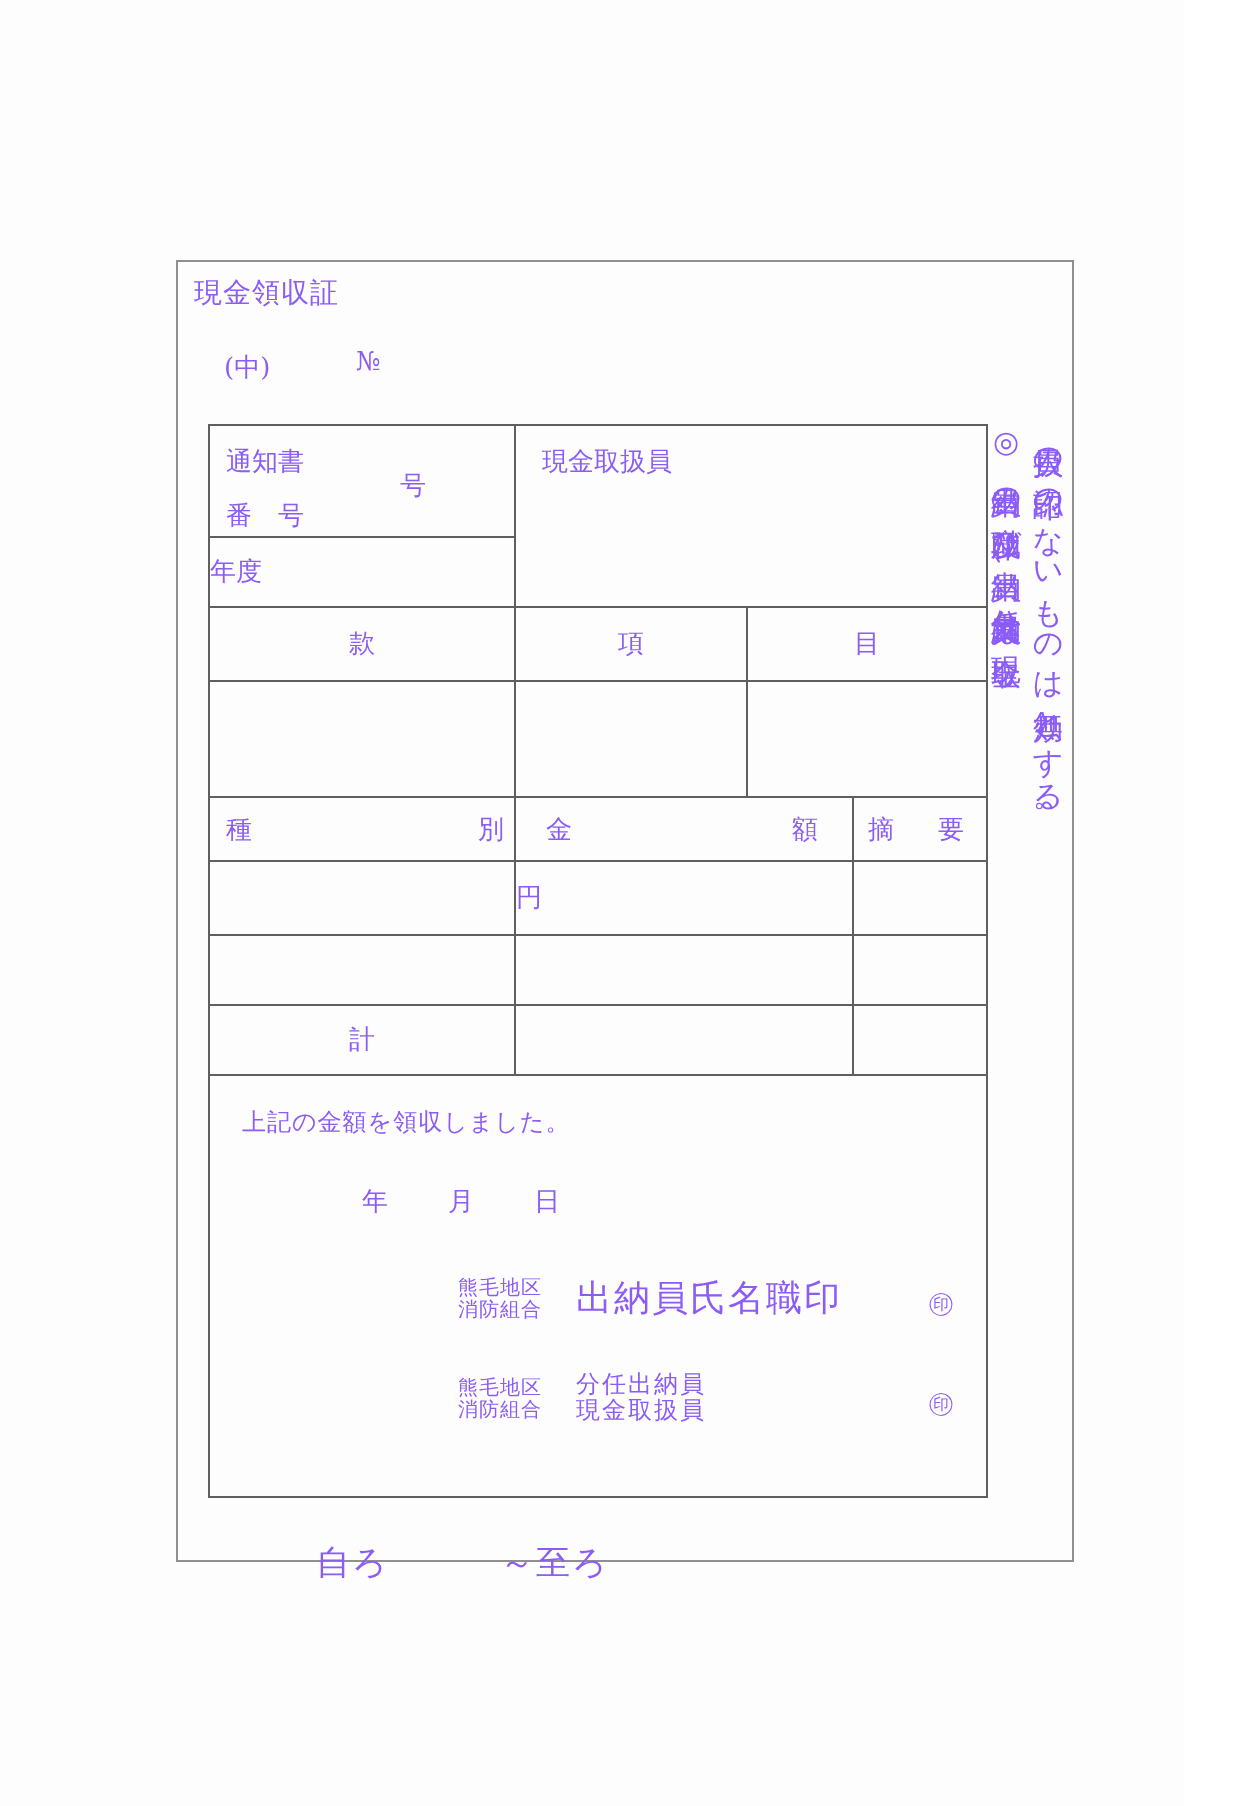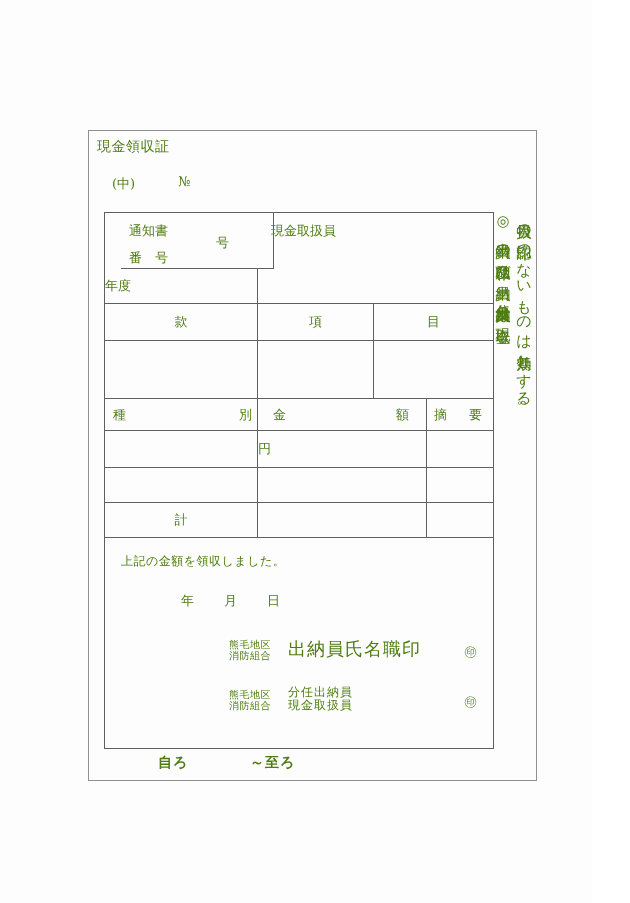--- a/index.html
+++ b/index.html
@@ -2,21 +2,21 @@
 <html><head>
 <meta charset="utf-8">
 <style>
   html, body { margin: 0; padding: 0; background: #ffffff; }
   .page {
     position: relative;
     width: 592px;
     height: 903px;
     background: #fdfdfd;
     font-family: "DejaVu Serif", "Liberation Serif", serif;
-    color: #4d7c0f;
+    color: #8b5cf6;
     overflow: hidden;
   }
   .outer {
     position: absolute;
     left: 88px; top: 130px;
     width: 449px; height: 651px;
     border: 1px solid #8f8f8f;
     box-sizing: border-box;
   }
   .doc-title { position: absolute; left: 8px; top: 7px; font-size: 14px; letter-spacing: 0.5px; }
@@ -62,37 +62,37 @@
   .vnote {
     position: absolute;
     left: 403px; top: 81px;
     height: 390px;
     writing-mode: vertical-lr;
     text-orientation: mixed;
     font-size: 15px;
     letter-spacing: 1px;
     line-height: 21px;
   }
-  .foot { position: absolute; top: 623px; font-size: 14px; letter-spacing: 1px; font-weight: bold; }
+  .foot { position: absolute; top: 639px; font-size: 17px; letter-spacing: 1px; }
   .foot.from { left: 69px; }
   .foot.to   { left: 161px; }
 </style>
 </head>
 <body>
 
 <div class="page">
   <div class="outer">
 
     <div class="doc-title">現金領収証</div>
     <div class="series">(中)</div>
     <div class="no-sym">№</div>
 
     <div class="grid">
 
-      <div class="cell" style="left:16px;top:0;width:153px;height:56px;text-align:right;">
+      <div class="cell" style="left:0;top:0;width:153px;height:56px;text-align:right;">
         <span class="notice-l1">通知書</span>
         <span class="notice-ctr">号</span>
         <span class="notice-l2">番　号</span>
       </div>
       <div class="cell c-endright" style="left:0;top:56px;width:153px;height:35px;padding-right:2px;">
         <span>年度</span>
       </div>
       <div class="cell no-r payer" style="left:153px;top:0;width:235px;height:91px;">
         <span>現金取扱員</span>
       </div>

